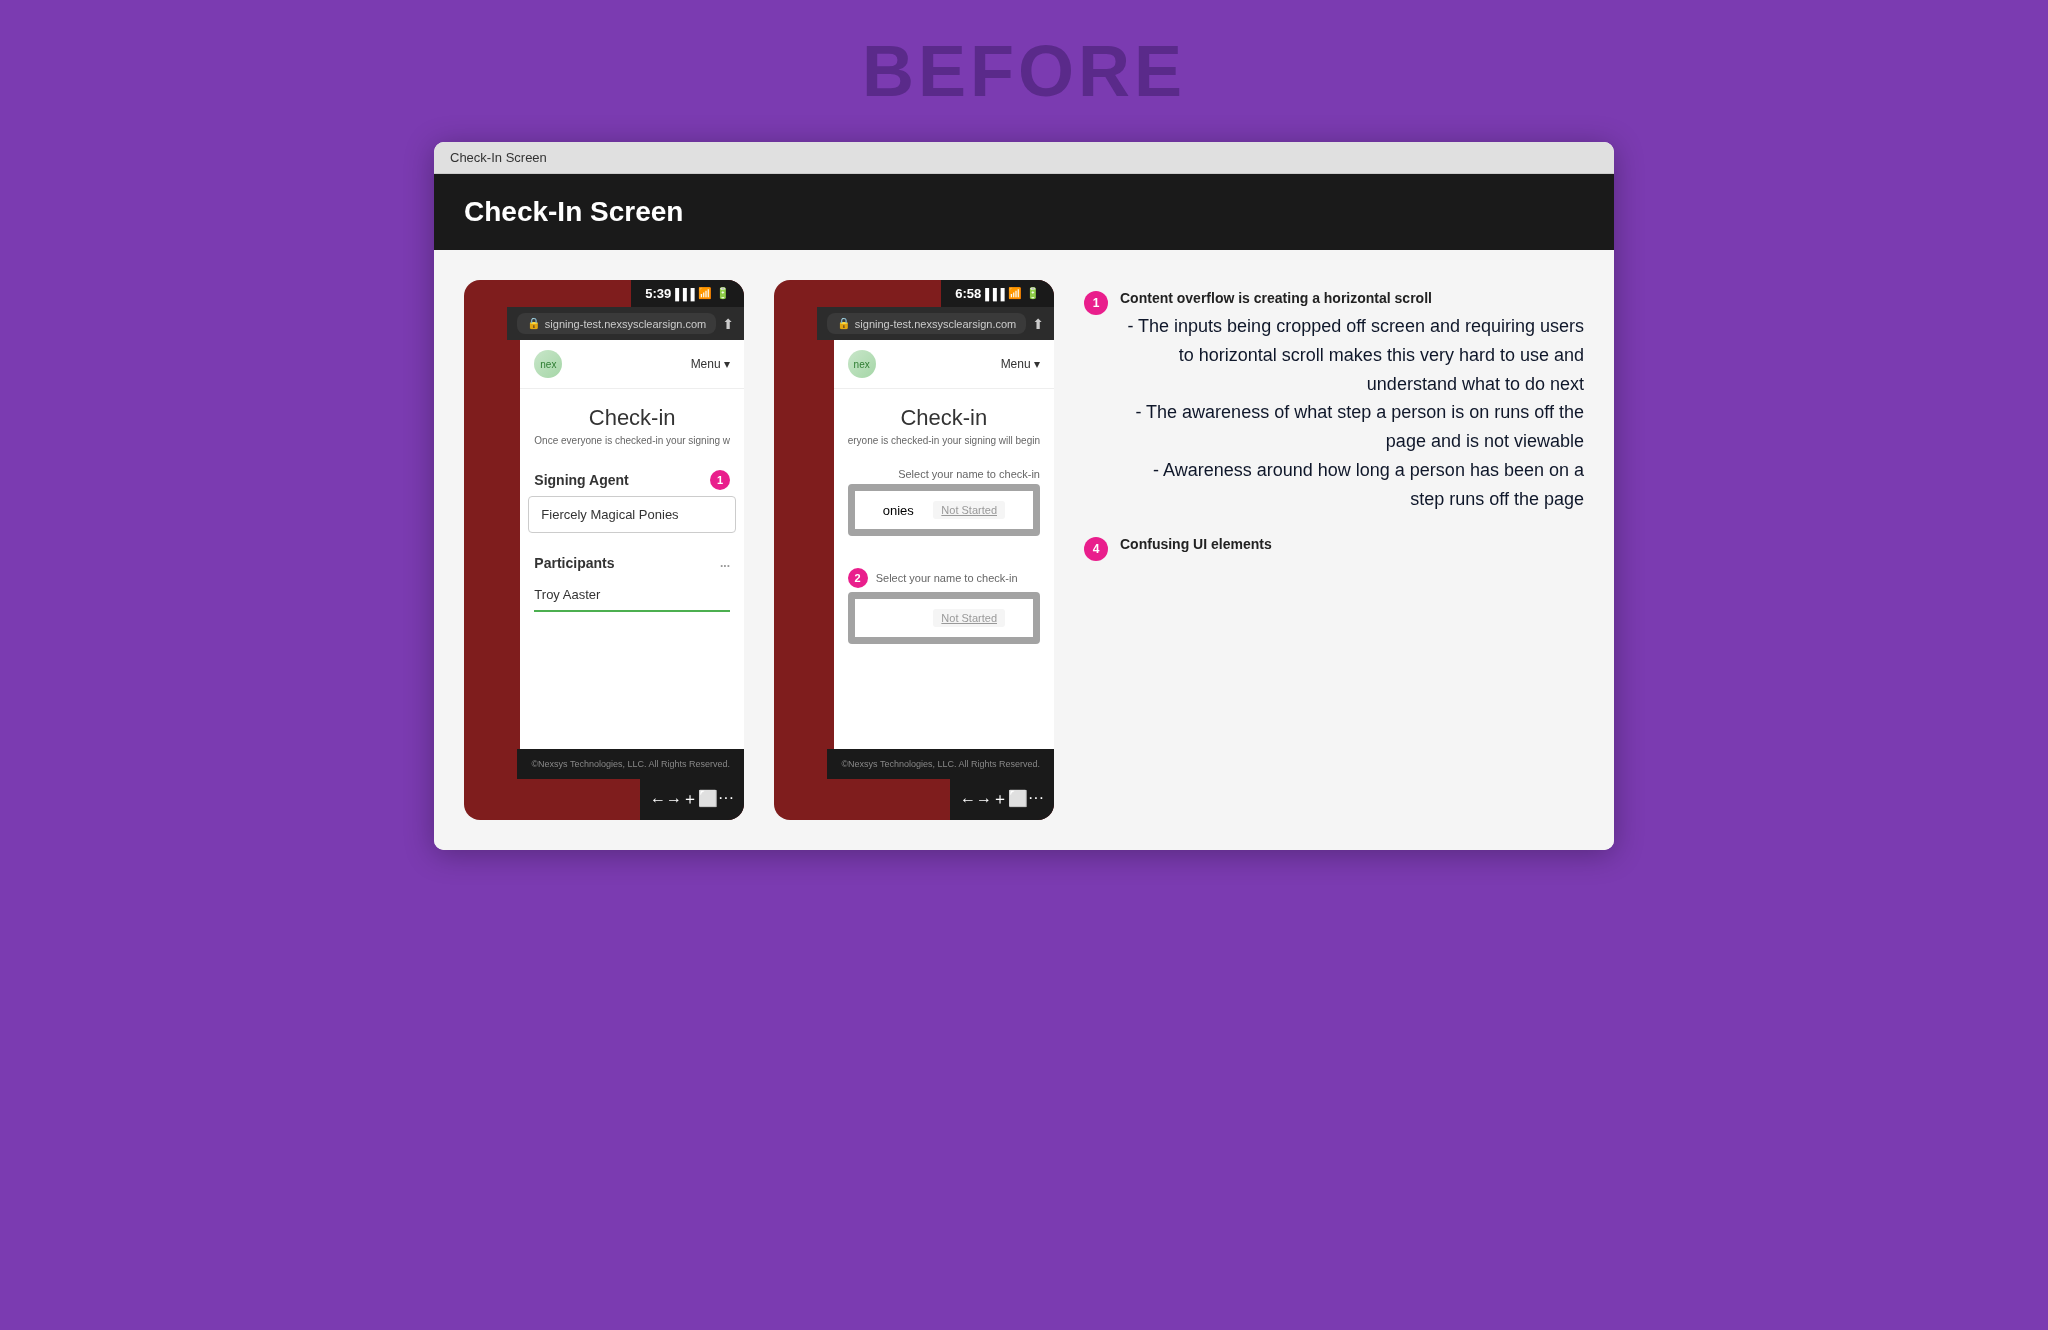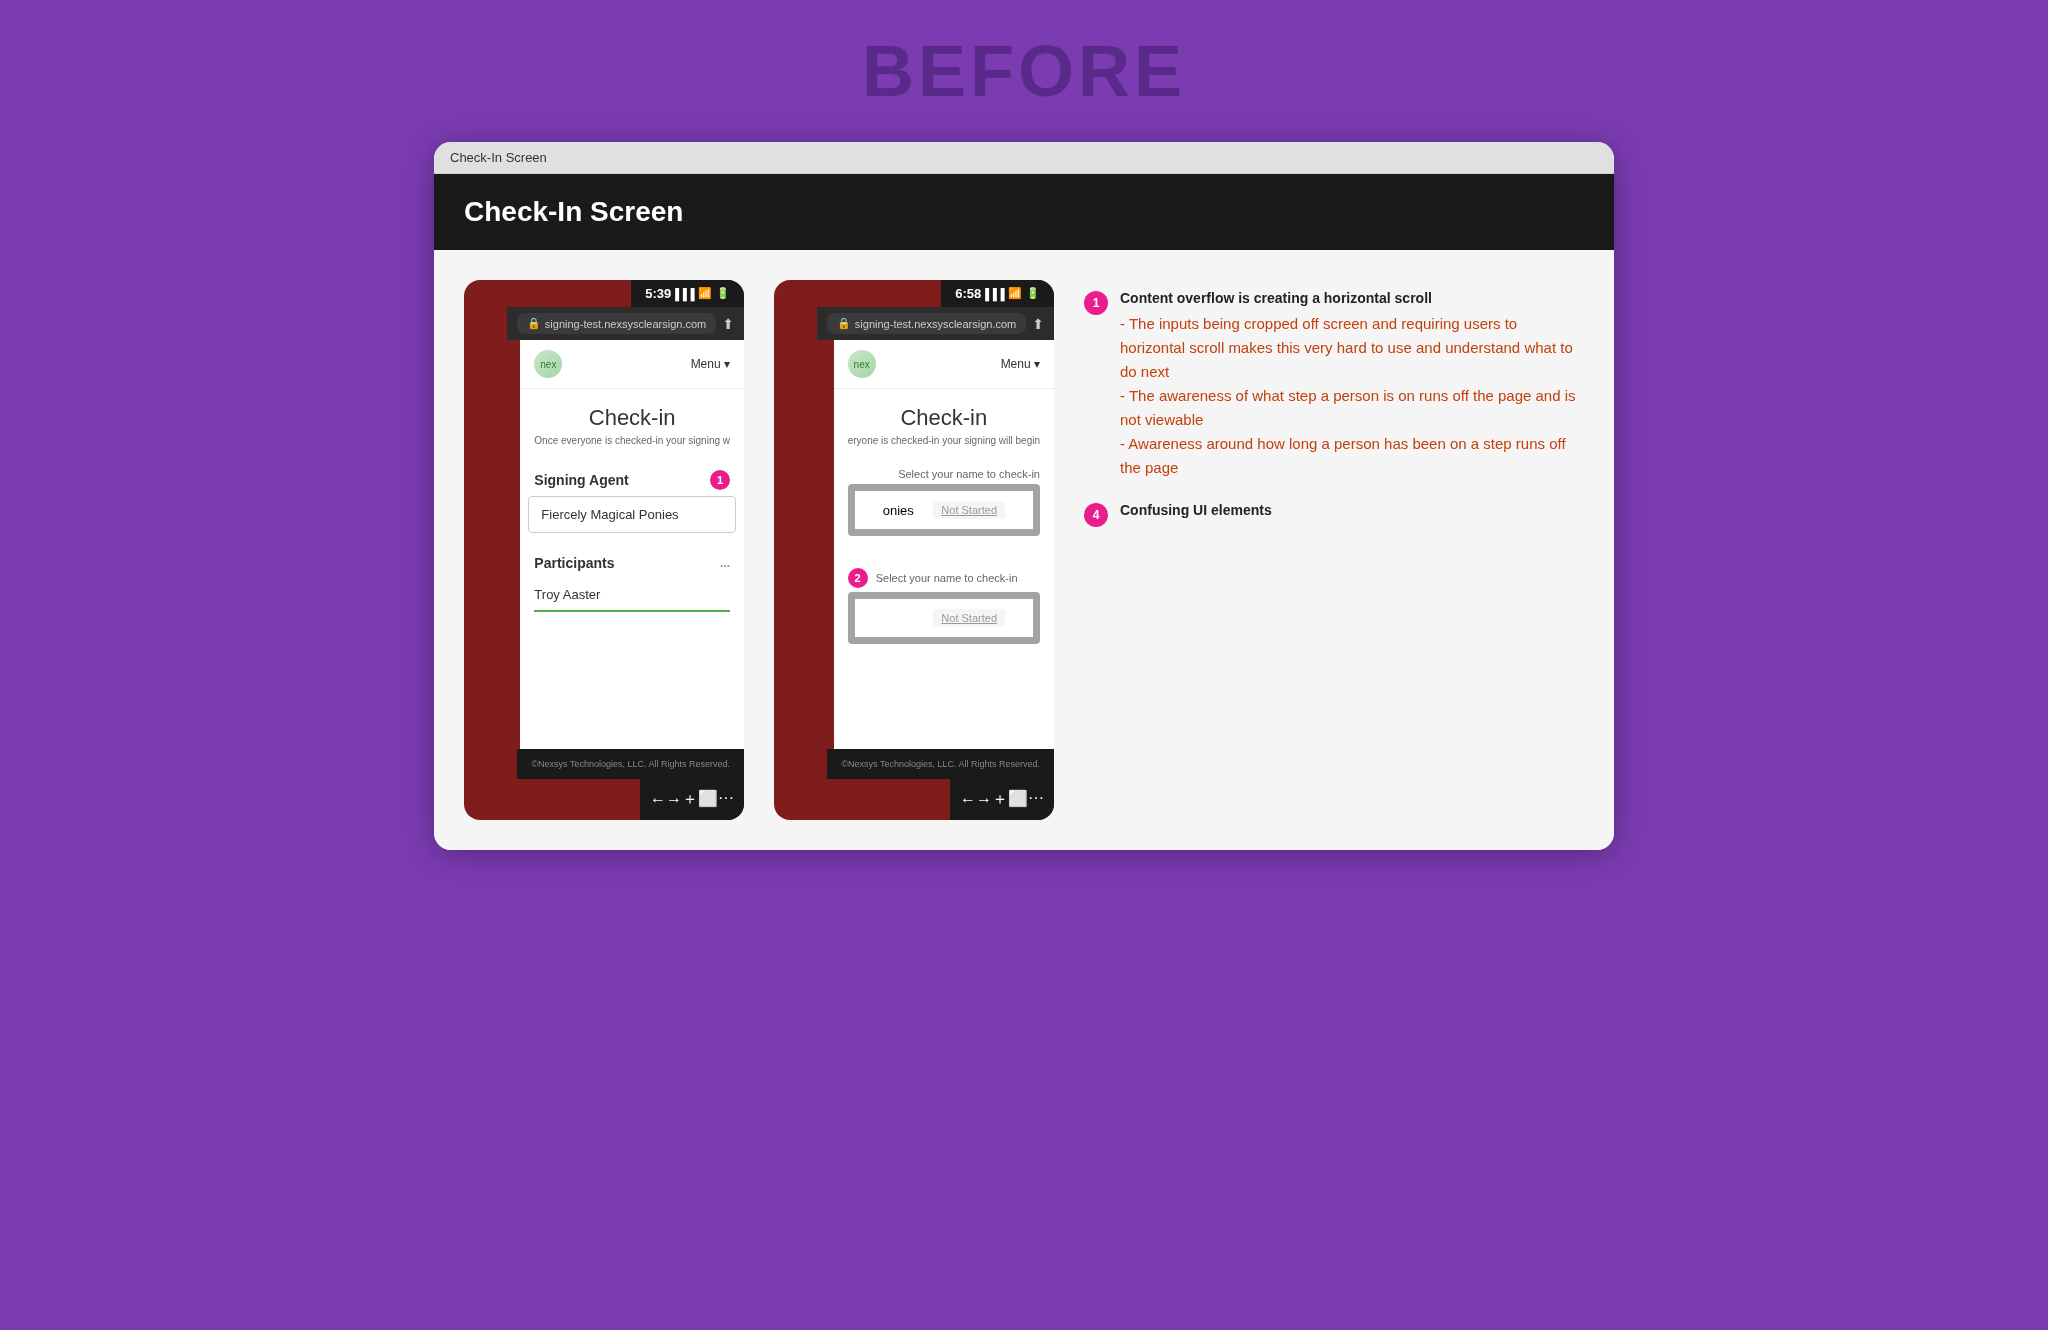--- a/index.html
+++ b/index.html
@@ -15,21 +15,21 @@
     .before-title {
       color: #5a2a8a;
       font-size: 72px;
       font-weight: 900;
       letter-spacing: 4px;
       margin-bottom: 30px;
       text-transform: uppercase;
     }
     .window-frame {
       background: #fff;
-      border-radius: 17px;
+      border-radius: 10px;
       width: 1180px;
       max-width: 100%;
       overflow: hidden;
       box-shadow: 0 4px 30px rgba(0,0,0,0.3);
     }
     .window-titlebar {
       background: #e0e0e0;
       padding: 8px 16px;
       font-size: 13px;
       color: #333;
@@ -260,23 +260,24 @@
     .note-content {
       flex: 1;
     }
     .note-title {
       font-size: 14px;
       font-weight: 700;
       color: #222;
       margin-bottom: 6px;
     }
     .note-body {
-      font-size: 15px;
-      color: #c2410c;
+      font-size: 18px;
+      color: #0f172a;
       line-height: 1.6;
+      text-align: right;
     }
   </style>
 </head>
 <body>
 
 <h1 class="before-title">BEFORE</h1>
 
 <div class="window-frame">
   <div class="window-titlebar">
     <span>Check-In Screen</span>

